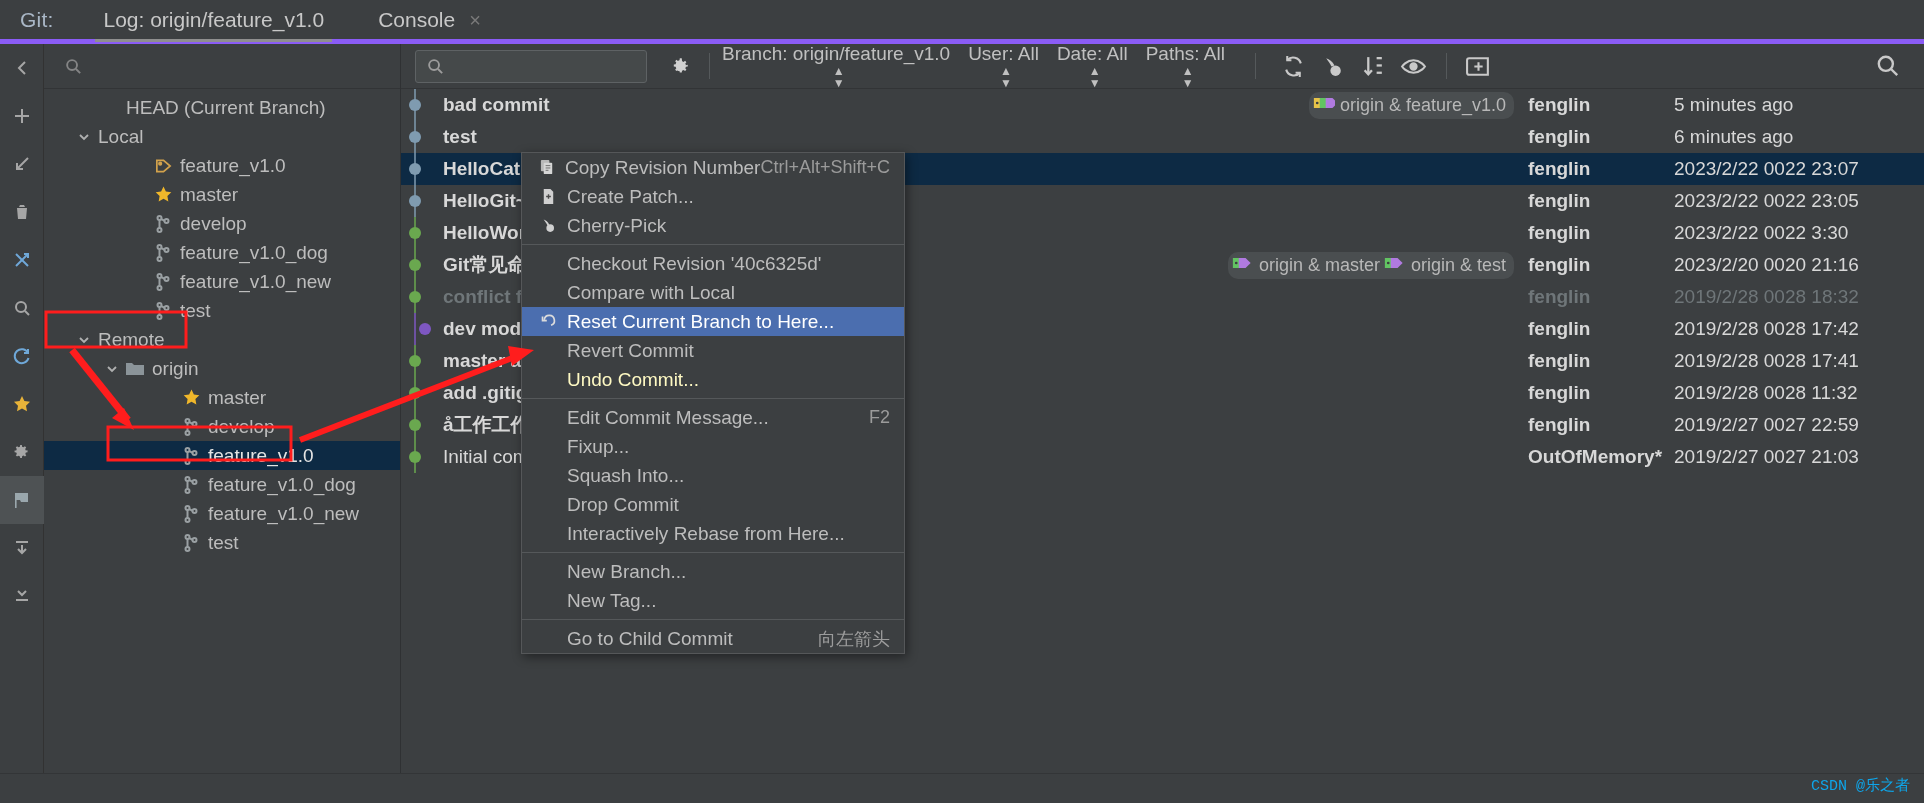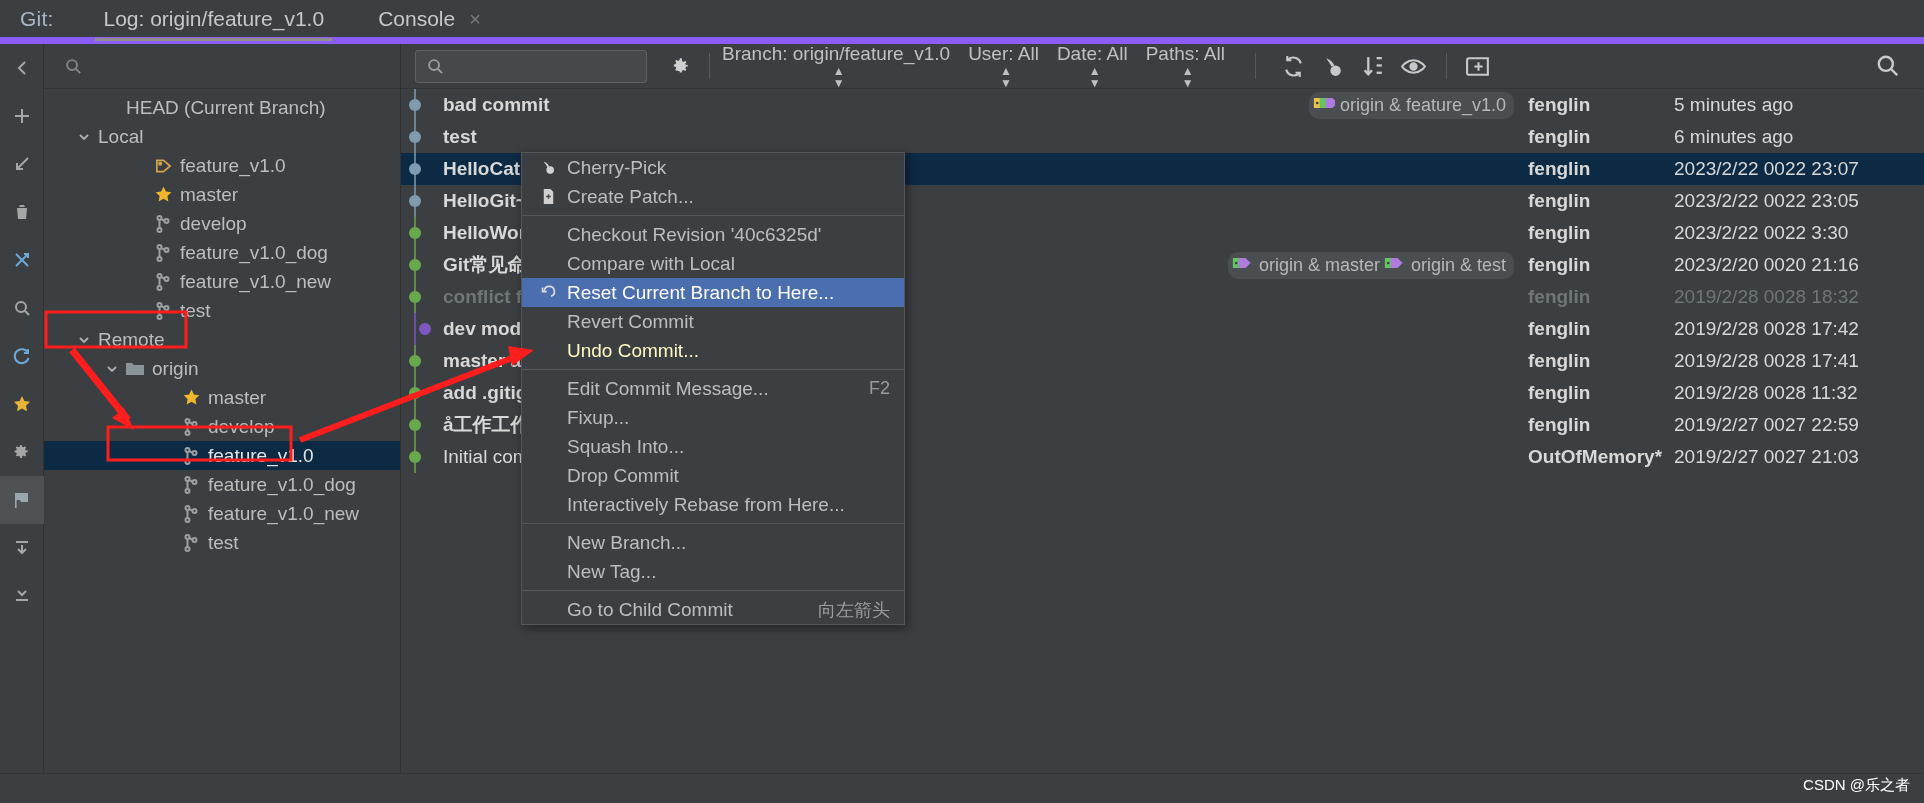--- a/index.html
+++ b/index.html
@@ -9,21 +9,21 @@
     font-family: "Liberation Sans", sans-serif;
     overflow: hidden;
     color: #bbbbbb;
   }
   #app { position: relative; width: 1924px; height: 803px; }
 
   
   .tabbar {
     position: absolute; left: 0; top: 0; width: 1924px; height: 44px;
     background: #3c3f41; display: flex; align-items: center;
-    border-bottom: 7px solid #8b5cf6;
+    border-bottom: 5px solid #8b5cf6;
   }
   .git-label {
     margin-left: 20px; font-size: 21px; color: #a9b7c6; letter-spacing: .2px;
   }
   .tab {
     position: relative; height: 44px; display: flex; align-items: center;
     padding: 0 16px; font-size: 21px; color: #c8c8c8; cursor: default;
   }
   .tab.active::after {
     content: ""; position: absolute; left: 8px; right: 8px; bottom: 0;
@@ -142,21 +142,21 @@
   .mi.highlight { background: #4b6eaf; color: #ffffff; }
   .mi.disabled { color: #fef9c3; }
   .msep { height: 1px; background: #55585a; margin: 4px 0; }
 
   
   .anno { position: absolute; pointer-events: none; z-index: 60; }
 
   
   .watermark {
     position: absolute; right: 14px; bottom: 8px; font-size: 15px;
-    color: #ffffff; z-index: 50;
+    color: #0ea5e9; z-index: 50; font-family: Liberation Mono, monospace;
   }
   
   .bottombar {
     position: absolute; left: 0; bottom: 0; width: 1924px; height: 30px;
     background: #3c3f41; border-top: 1px solid #333537; z-index: 5;
   }
 </style>
 </head>
 <body>
 
@@ -694,35 +694,46 @@
           <div class="refs-spacer"></div>
           <div class="author">OutOfMemory*</div>
           <div class="date">2019/2/27 0027 21:03</div>
         </div>
       </div>
   </div>
 
   <div class="ctxmenu" id="ctxmenu">
       <div class="mi">
         <span class="mi-ico">
-          <svg width="17" height="17" viewBox="0 0 20 20" fill="#d0d0d0">
-            <circle cx="12" cy="13" r="4.5"></circle>
-            <path d="M11 9c-1.6-3.5-4-5.2-6.7-6 1.7 2.6 3.4 4.3 4.3 6.6z"></path>
+          <svg width="17" height="17" viewBox="0 0 18 18" fill="#b9b9b9">
+            <rect x="2" y="1" width="9" height="12" rx="1"></rect>
+            <rect x="5" y="4" width="9" height="12" rx="1" fill="#d6d6d6"></rect>
+            <path d="M7 7h5M7 9.5h5M7 12h3" stroke="#6a6a6a" stroke-width="1"></path>
           </svg>
         </span>
-        <span class="mi-lbl">Cherry-Pick</span>
+        <span class="mi-lbl">Copy Revision Number</span>
+        <span class="mi-key">Ctrl+Alt+Shift+C</span>
       </div>
       <div class="mi">
         <span class="mi-ico">
           <svg width="17" height="17" viewBox="0 0 18 18" fill="#d0d0d0">
             <path d="M4 1h7l3 3v13H4z"></path>
             <path d="M6.5 9h5M9 6.5v5" stroke="#4a4a4a" stroke-width="1.5"></path>
           </svg>
         </span>
         <span class="mi-lbl">Create Patch...</span>
+      </div>
+      <div class="mi">
+        <span class="mi-ico">
+          <svg width="17" height="17" viewBox="0 0 20 20" fill="#d0d0d0">
+            <circle cx="12" cy="13" r="4.5"></circle>
+            <path d="M11 9c-1.6-3.5-4-5.2-6.7-6 1.7 2.6 3.4 4.3 4.3 6.6z"></path>
+          </svg>
+        </span>
+        <span class="mi-lbl">Cherry-Pick</span>
       </div>
       <div class="msep"></div>
       <div class="mi">
         <span class="mi-ico"></span>
         <span class="mi-lbl">Checkout Revision '40c6325d'</span>
       </div>
       <div class="mi">
         <span class="mi-ico"></span>
         <span class="mi-lbl">Compare with Local</span>
       </div>

